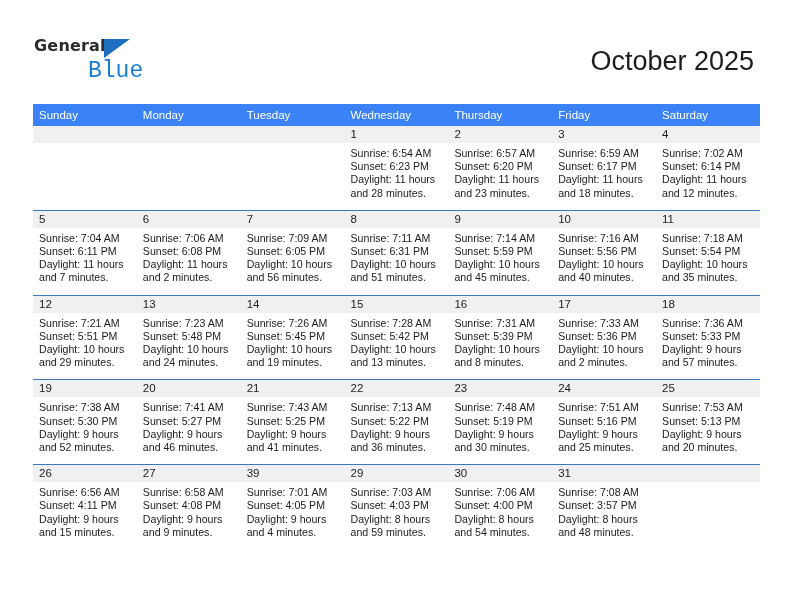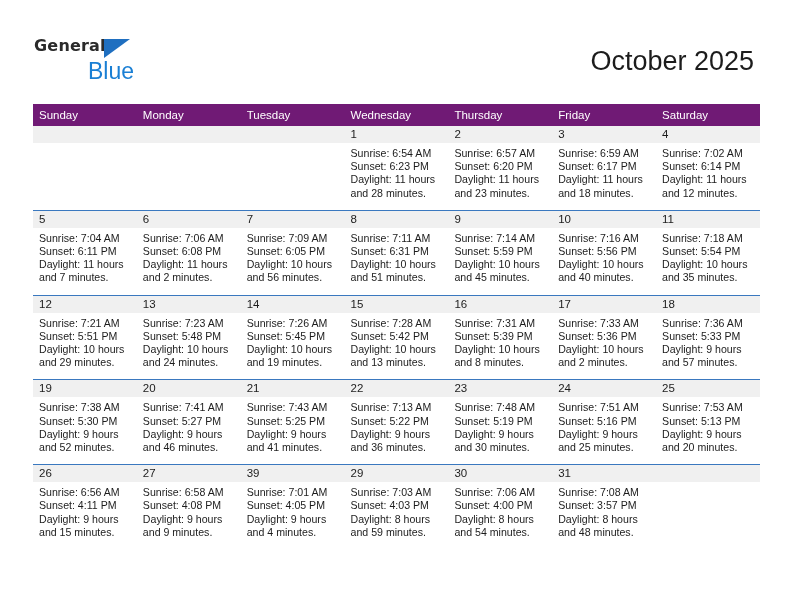--- a/index.html
+++ b/index.html
@@ -54,21 +54,21 @@
     height: 0;
     border-left: 26px solid #1f6fc0;
     border-bottom: 19px solid transparent;
   }
   .brand-blue {
     position: absolute;
     left: 54px;
     top: 22px;
     font-size: 23px;
     color: #1a7fd4;
-    font-family: Liberation Sans, sans-serif;
+    font-family: Liberation Mono, monospace;
     font-weight: 400;
   }
 
   .title-wrap {
     position: absolute;
     right: 38px;
     top: 44px;
     text-align: right;
   }
   .cal-title {
@@ -90,21 +90,21 @@
   
   .calendar {
     position: absolute;
     left: 33px;
     top: 104px;
     width: 727px;
     border-collapse: collapse;
     table-layout: fixed;
   }
   .calendar th {
-    background: #701a75;
+    background: #3b82f6;
     color: #ffffff;
     font-size: 11.5px;
     font-weight: 400;
     text-align: left;
     padding: 5px 0 5px 6px;
     height: 10px;
     border: none;
   }
   .calendar td {
     vertical-align: top;

